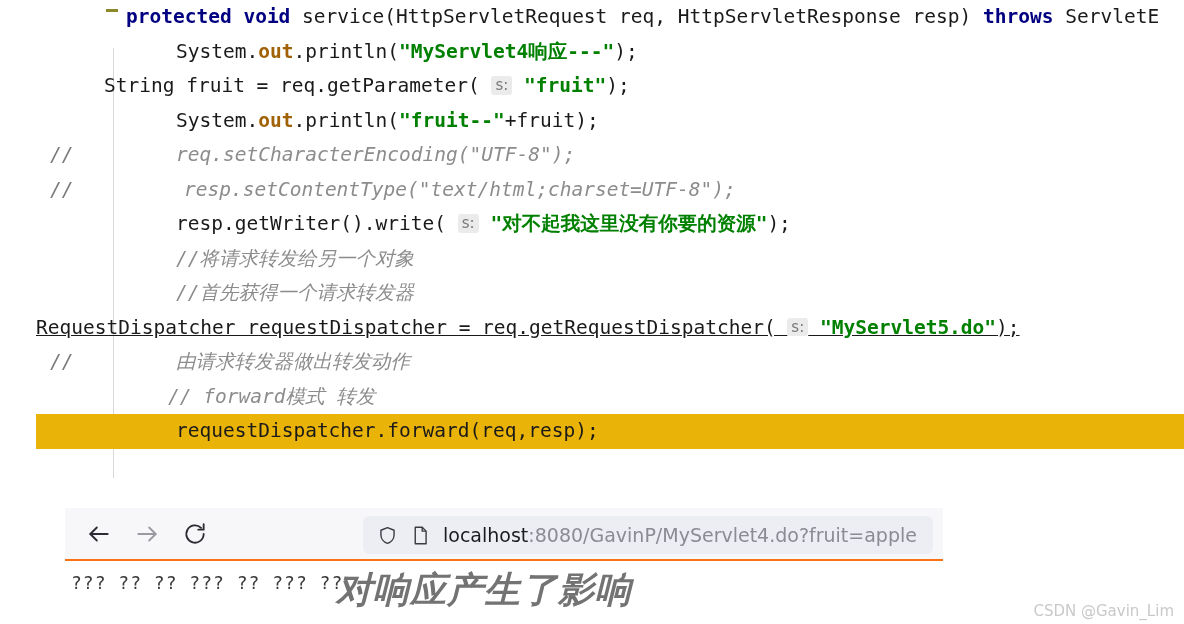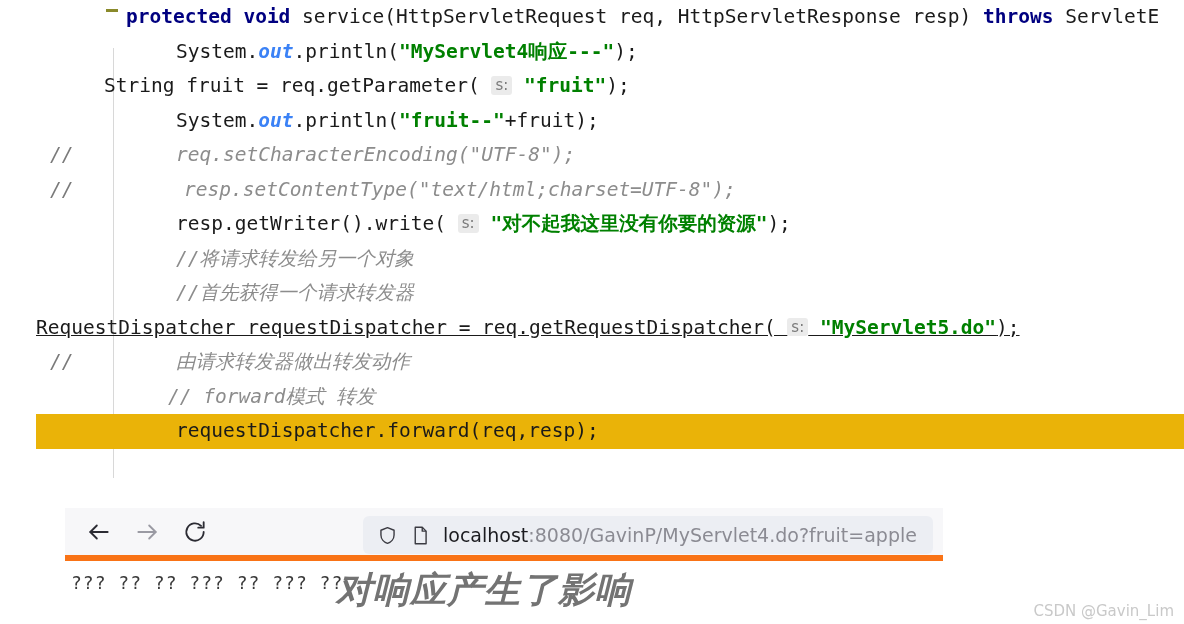--- a/index.html
+++ b/index.html
@@ -69,21 +69,21 @@
     color: #7a7a7a;
   }
   .code-text {
     display: inline-block;
     padding-left: 0px;
   }
 
   
   .kw      { color: #000080; font-weight: bold; }
   .str     { color: #008000; font-weight: bold; }
-  .fld     { color: #3b82f6; font-weight: bold; font-style: italic; }
+  .fld     { color: #a16207; font-weight: bold; }
   .plain   { color: #1a1a1a; }
   .comment { color: #8c8c8c; font-style: italic; }
   .hint {
     display: inline-block;
     background: #ebebeb;
     color: #7a7a7a;
     font-size: 15px;
     font-weight: normal;
     font-style: normal;
     border-radius: 3px;
@@ -94,21 +94,21 @@
   }
 
   
   #browser-bar {
     position: absolute;
     left: 65px;
     top: 508px;
     width: 878px;
     height: 53px;
     background: #f7f7f9;
-    border-bottom: 6px solid #f97316;
+    border-bottom: 2px solid #f97316;
     box-sizing: border-box;
     display: flex;
     align-items: center;
   }
   .nav-btn {
     width: 44px;
     height: 44px;
     display: flex;
     align-items: center;
     justify-content: center;

